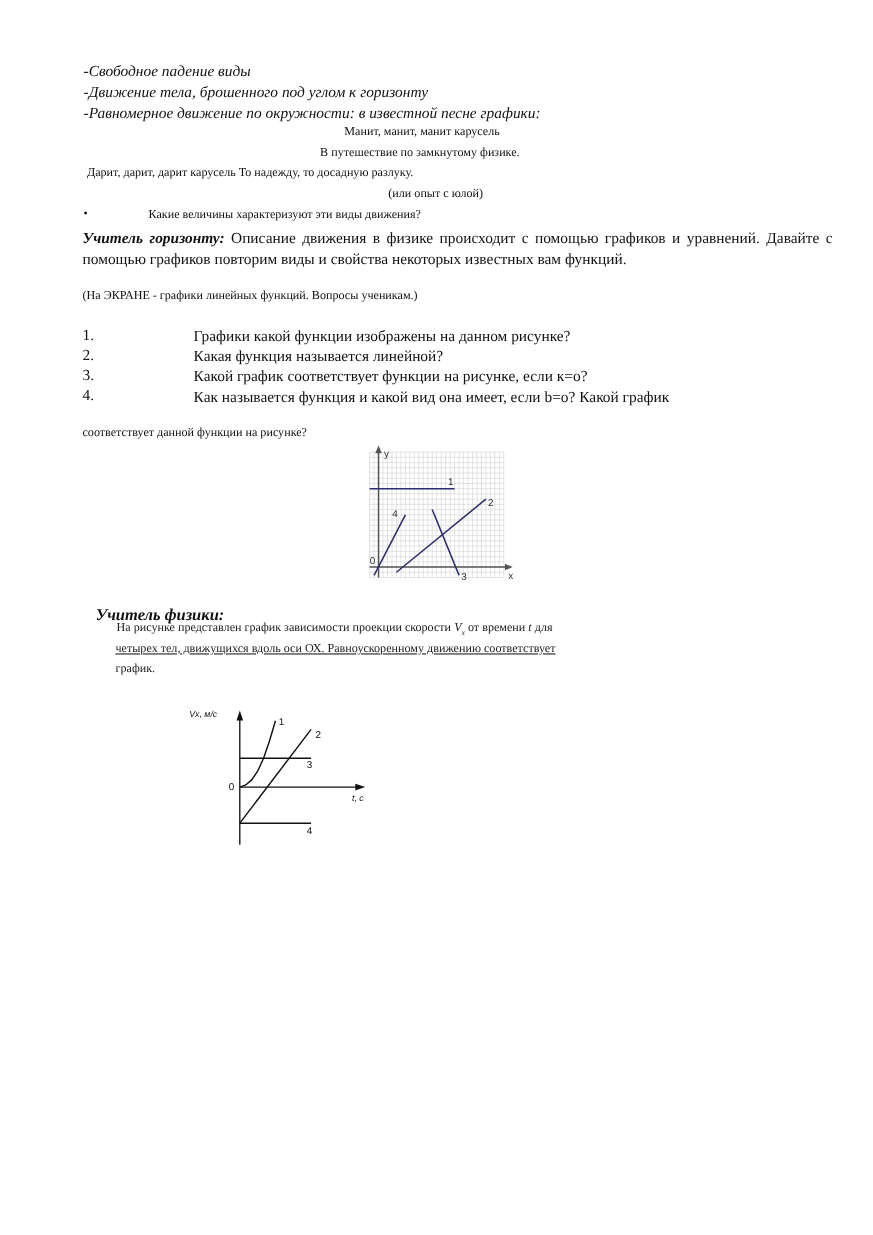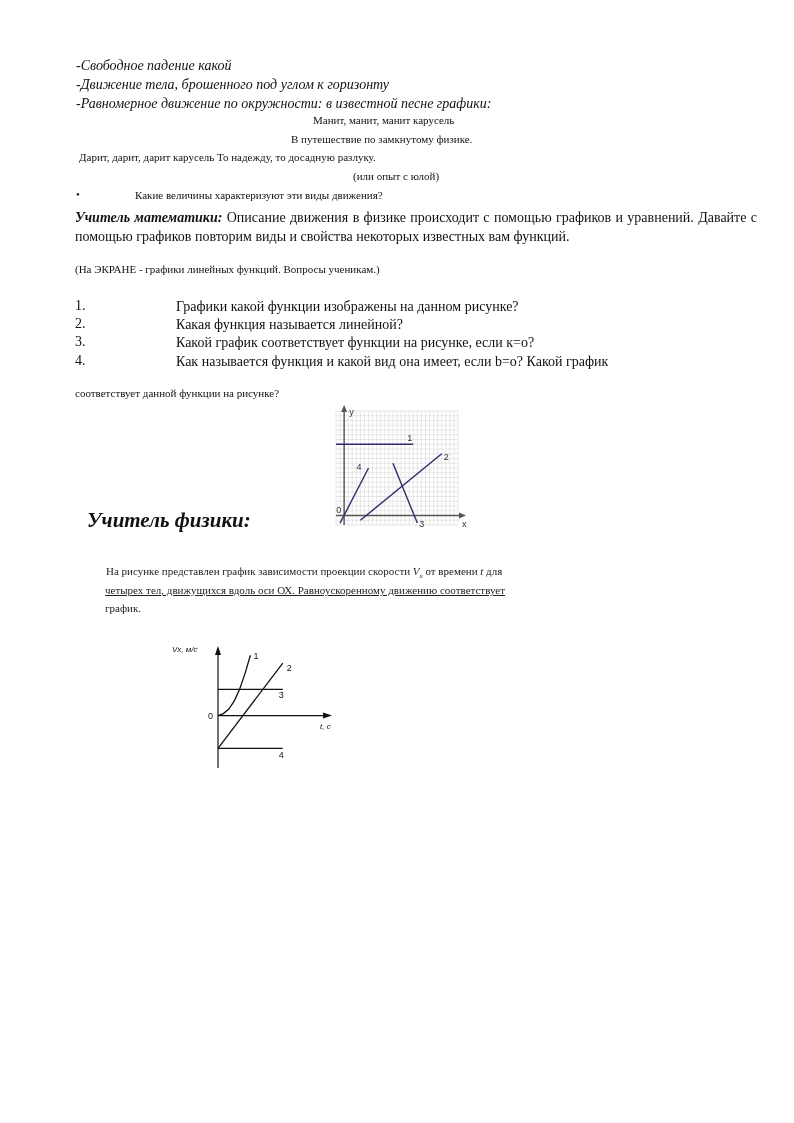--- a/index.html
+++ b/index.html
@@ -11,34 +11,34 @@
   .bi { font-weight: bold; font-style: italic; }
   .just { position: absolute; left: 75px; width: 682px; font-size: 14px; line-height: 19px; text-align: justify; }
   .num { position: absolute; left: 75px; font-size: 14px; }
   .q { position: absolute; left: 147px; font-size: 14px; white-space: nowrap; margin-left: 29px; }
   .phys { font-family: "Liberation Serif", serif; font-size: 11px; color: #222; margin-left: 48px; }
   svg text { font-family: "Liberation Sans", sans-serif; }
 </style>
 </head>
 <body>
 
-<div class="abs it" style="left:76px; top:58px;">-Свободное падение какой</div>
+<div class="abs it" style="left:76px; top:58px;">-Свободное падение виды</div>
 <div class="abs it" style="left:76px; top:77px;">-Движение тела, брошенного под углом к горизонту</div>
 <div class="abs it" style="left:76px; top:96px;">-Равномерное движение по окружности: в известной песне графики:</div>
 
 <div class="abs t" style="left:313px; top:114px;">Манит, манит, манит карусель</div>
 <div class="abs t" style="left:291px; top:133px;">В путешествие по замкнутому физике.</div>
 <div class="abs t" style="left:79px; top:151px;">Дарит, дарит, дарит карусель  То надежду, то досадную разлуку.</div>
 <div class="abs t" style="left:353px; top:170px;">(или опыт с юлой)</div>
 
 <div class="abs t" style="left:76px; top:188px;">•</div>
 <div class="abs t" style="left:135px; top:189px;text-align:center;">Какие величины характеризуют эти виды движения?</div>
 
 <div class="just" style="top:208px;">
-  <span class="bi">Учитель математики:</span><span> Описание движения в физике происходит с помощью графиков и уравнений. Давайте с помощью графиков повторим виды и свойства некоторых известных вам функций.</span>
+  <span class="bi">Учитель горизонту:</span><span> Описание движения в физике происходит с помощью графиков и уравнений. Давайте с помощью графиков повторим виды и свойства некоторых известных вам функций.</span>
 </div>
 <div class="abs t" style="left:75px; top:263px;">(На ЭКРАНЕ  -  графики линейных функций. Вопросы ученикам.)</div>
 
 <div class="num" style="top:298px;">1.</div>
 <div class="q" style="top:299px;">Графики какой функции изображены на данном рисунке?</div>
 <div class="num" style="top:316px;">2.</div>
 <div class="q" style="top:317px;">Какая функция называется линейной?</div>
 <div class="num" style="top:334px;">3.</div>
 <div class="q" style="top:335px;">Какой график соответствует функции на рисунке, если к=о?</div>
 <div class="num" style="top:353px;">4.</div>
@@ -112,21 +112,21 @@
     <polyline points="6,41.25 83.26666666666667,41.25" fill="none" stroke="#2d2d6e" stroke-width="1.4"></polyline>
     <polyline points="30.400000000000002,117.25 111.73333333333333,50.75" fill="none" stroke="#2d2d6e" stroke-width="1.4"></polyline>
     <polyline points="62.93333333333334,60.25000000000001 87.33333333333333,120.1" fill="none" stroke="#2d2d6e" stroke-width="1.4"></polyline>
     <polyline points="10.066666666666666,120.1 38.53333333333333,65" fill="none" stroke="#2d2d6e" stroke-width="1.4"></polyline>
     <text x="77.26666666666667" y="38.25" font-size="9" fill="#333">1</text>
     <text x="113.73333333333333" y="56.75" font-size="9" fill="#333">2</text>
     <text x="89.33333333333333" y="124.1" font-size="9" fill="#333">3</text>
     <text x="26.53333333333333" y="67" font-size="9" fill="#333">4</text>
   </svg>
 
-<div class="abs bi" style="left:87px; top:508px; font-size:21px;">Учитель физики:</div>
+<div class="abs bi" style="left:87px; top:552px; font-size:15px;">Учитель физики:</div>
 
 <div class="abs phys" style="left:58px; top:565px;">
   <span>На рисунке представлен график зависимости проекции скорости </span><i><span>V</span><sub style="font-size:7px;">x</sub></i><span> от  времени </span><i>t</i><span> для</span>
 </div>
 <div class="abs phys" style="left:57px; top:584px;text-decoration:underline;">четырех тел, движущихся вдоль оси ОХ. Равноускоренному движению соответствует</div>
 <div class="abs phys" style="left:57px; top:602px;">график.</div>
 
 <svg id="chart2" style="position:absolute; left:168px; top:640px;" width="180" height="135">
     <line x1="50" y1="75.55555555555556" x2="156" y2="75.55555555555556" stroke="#111" stroke-width="1.2"></line>
     <polygon points="164,75.55555555555556 155,72.55555555555556 155,78.55555555555556" fill="#111"></polygon>

